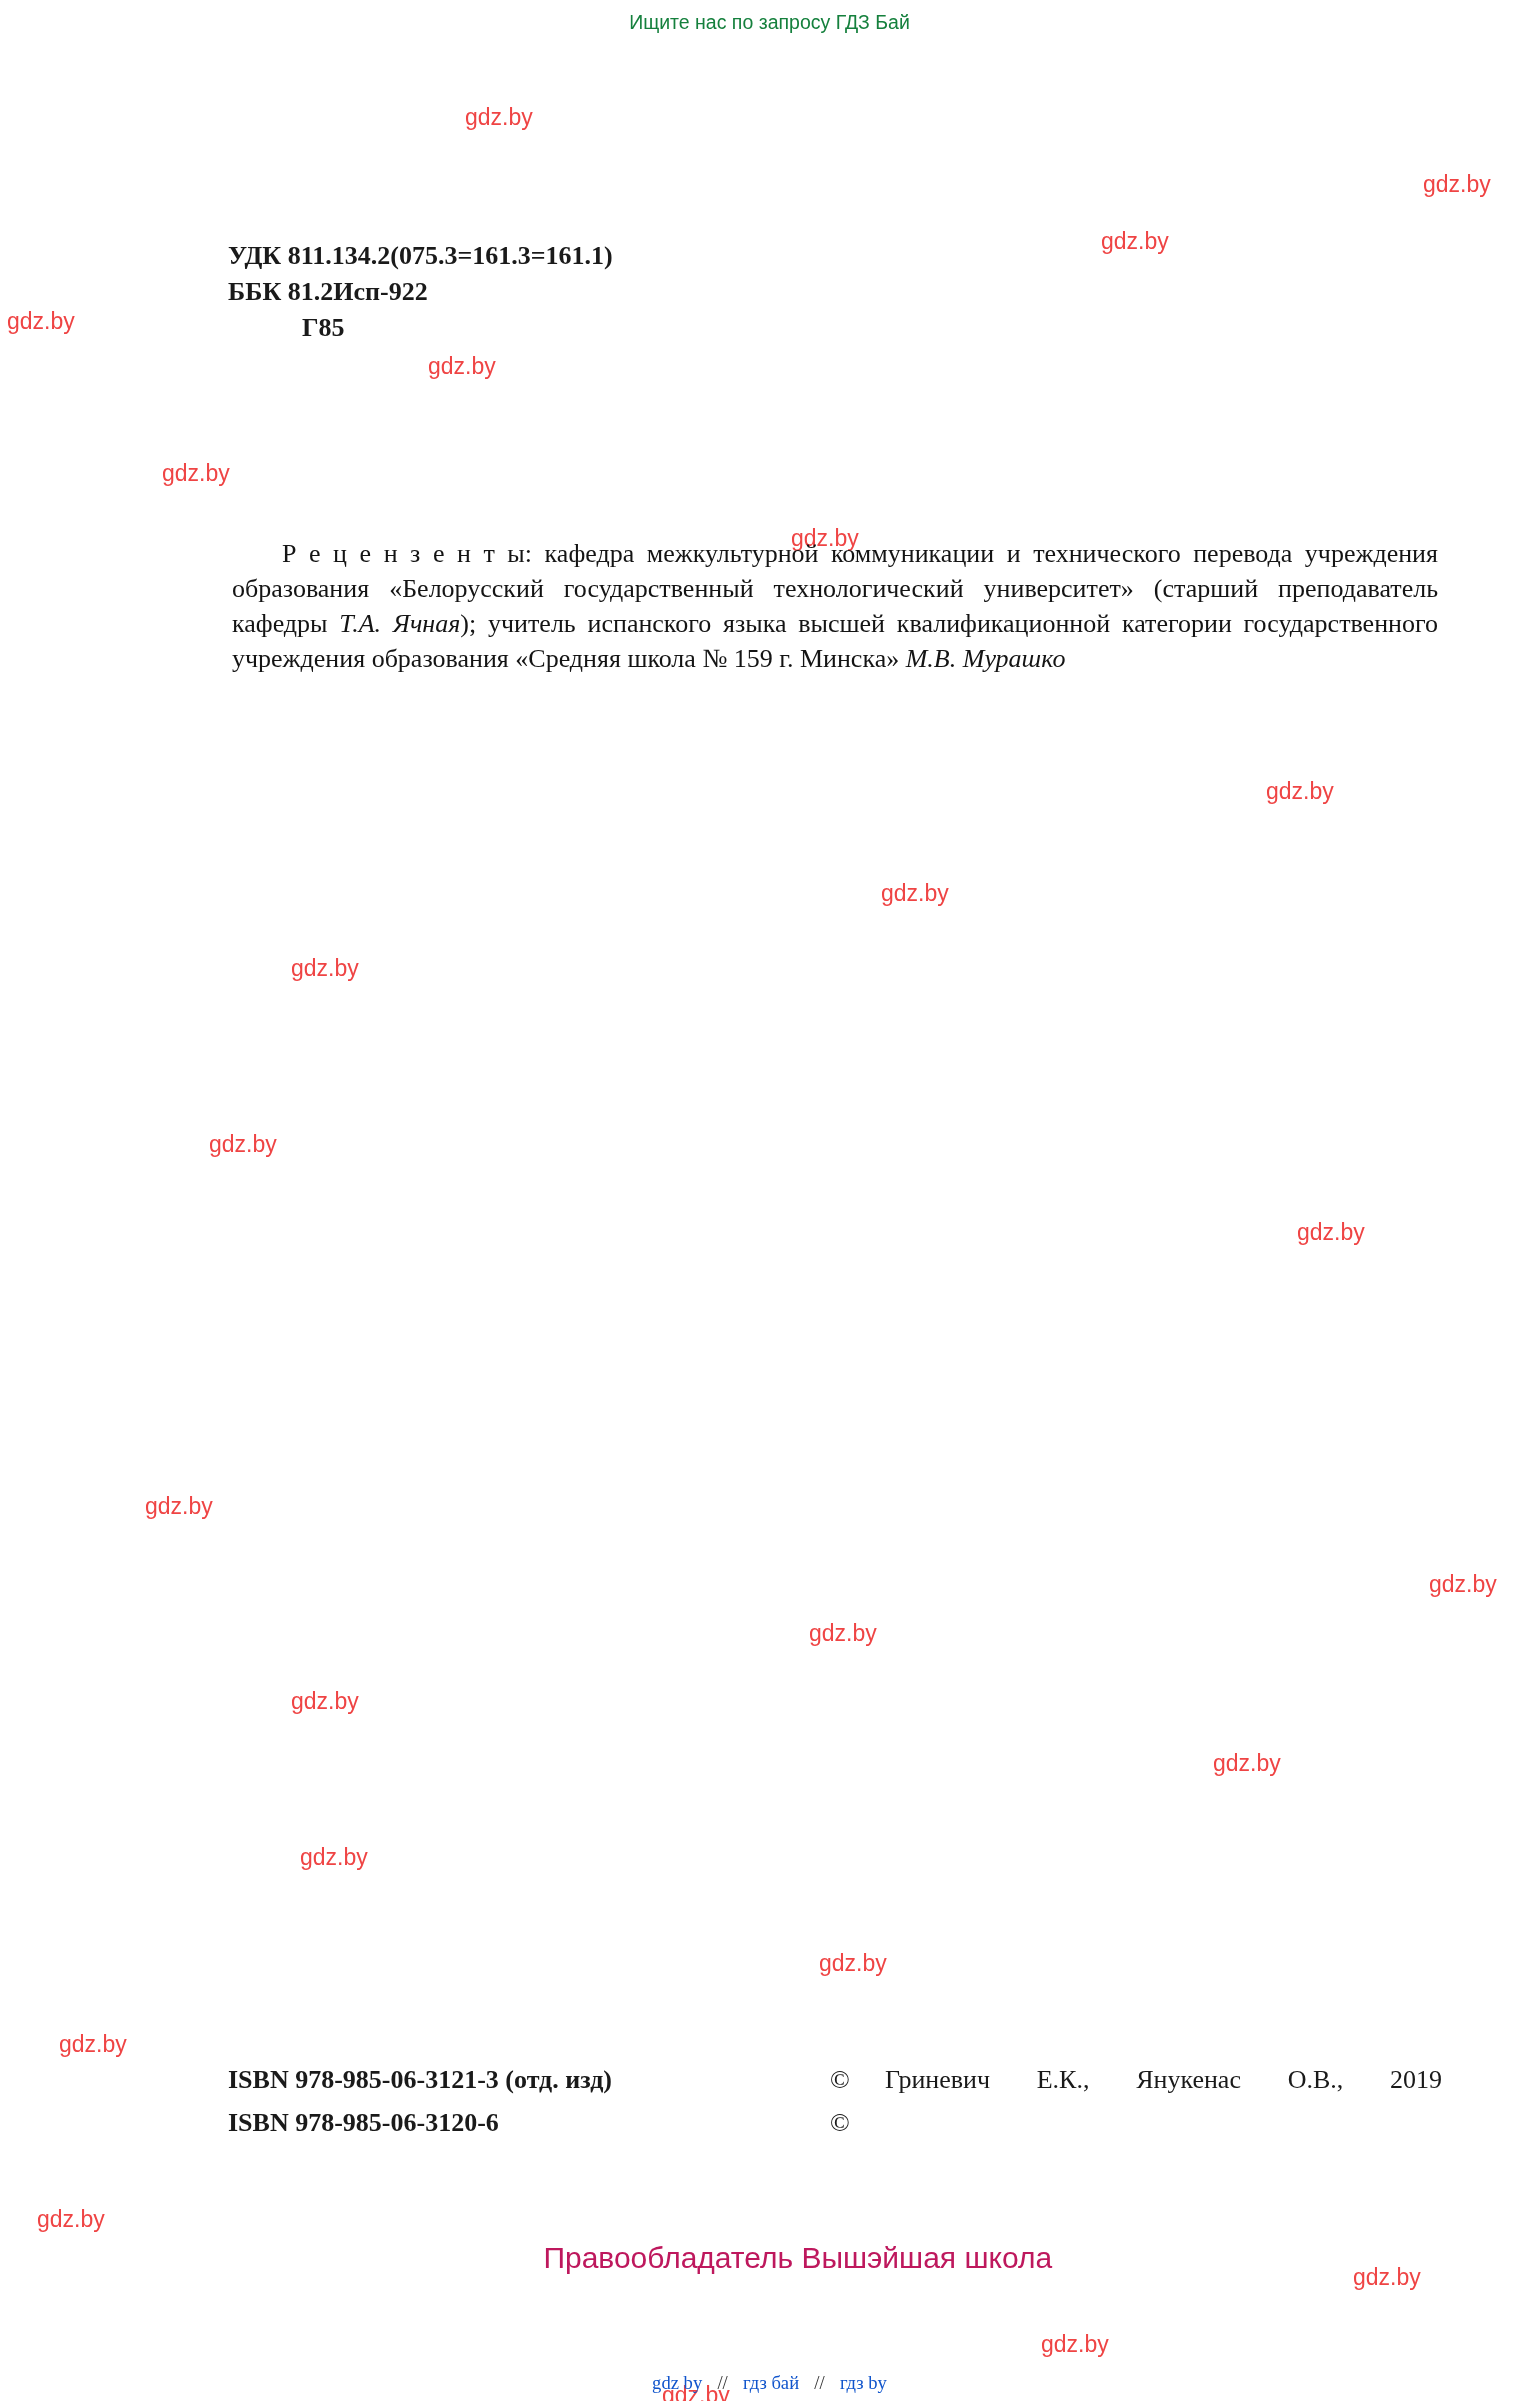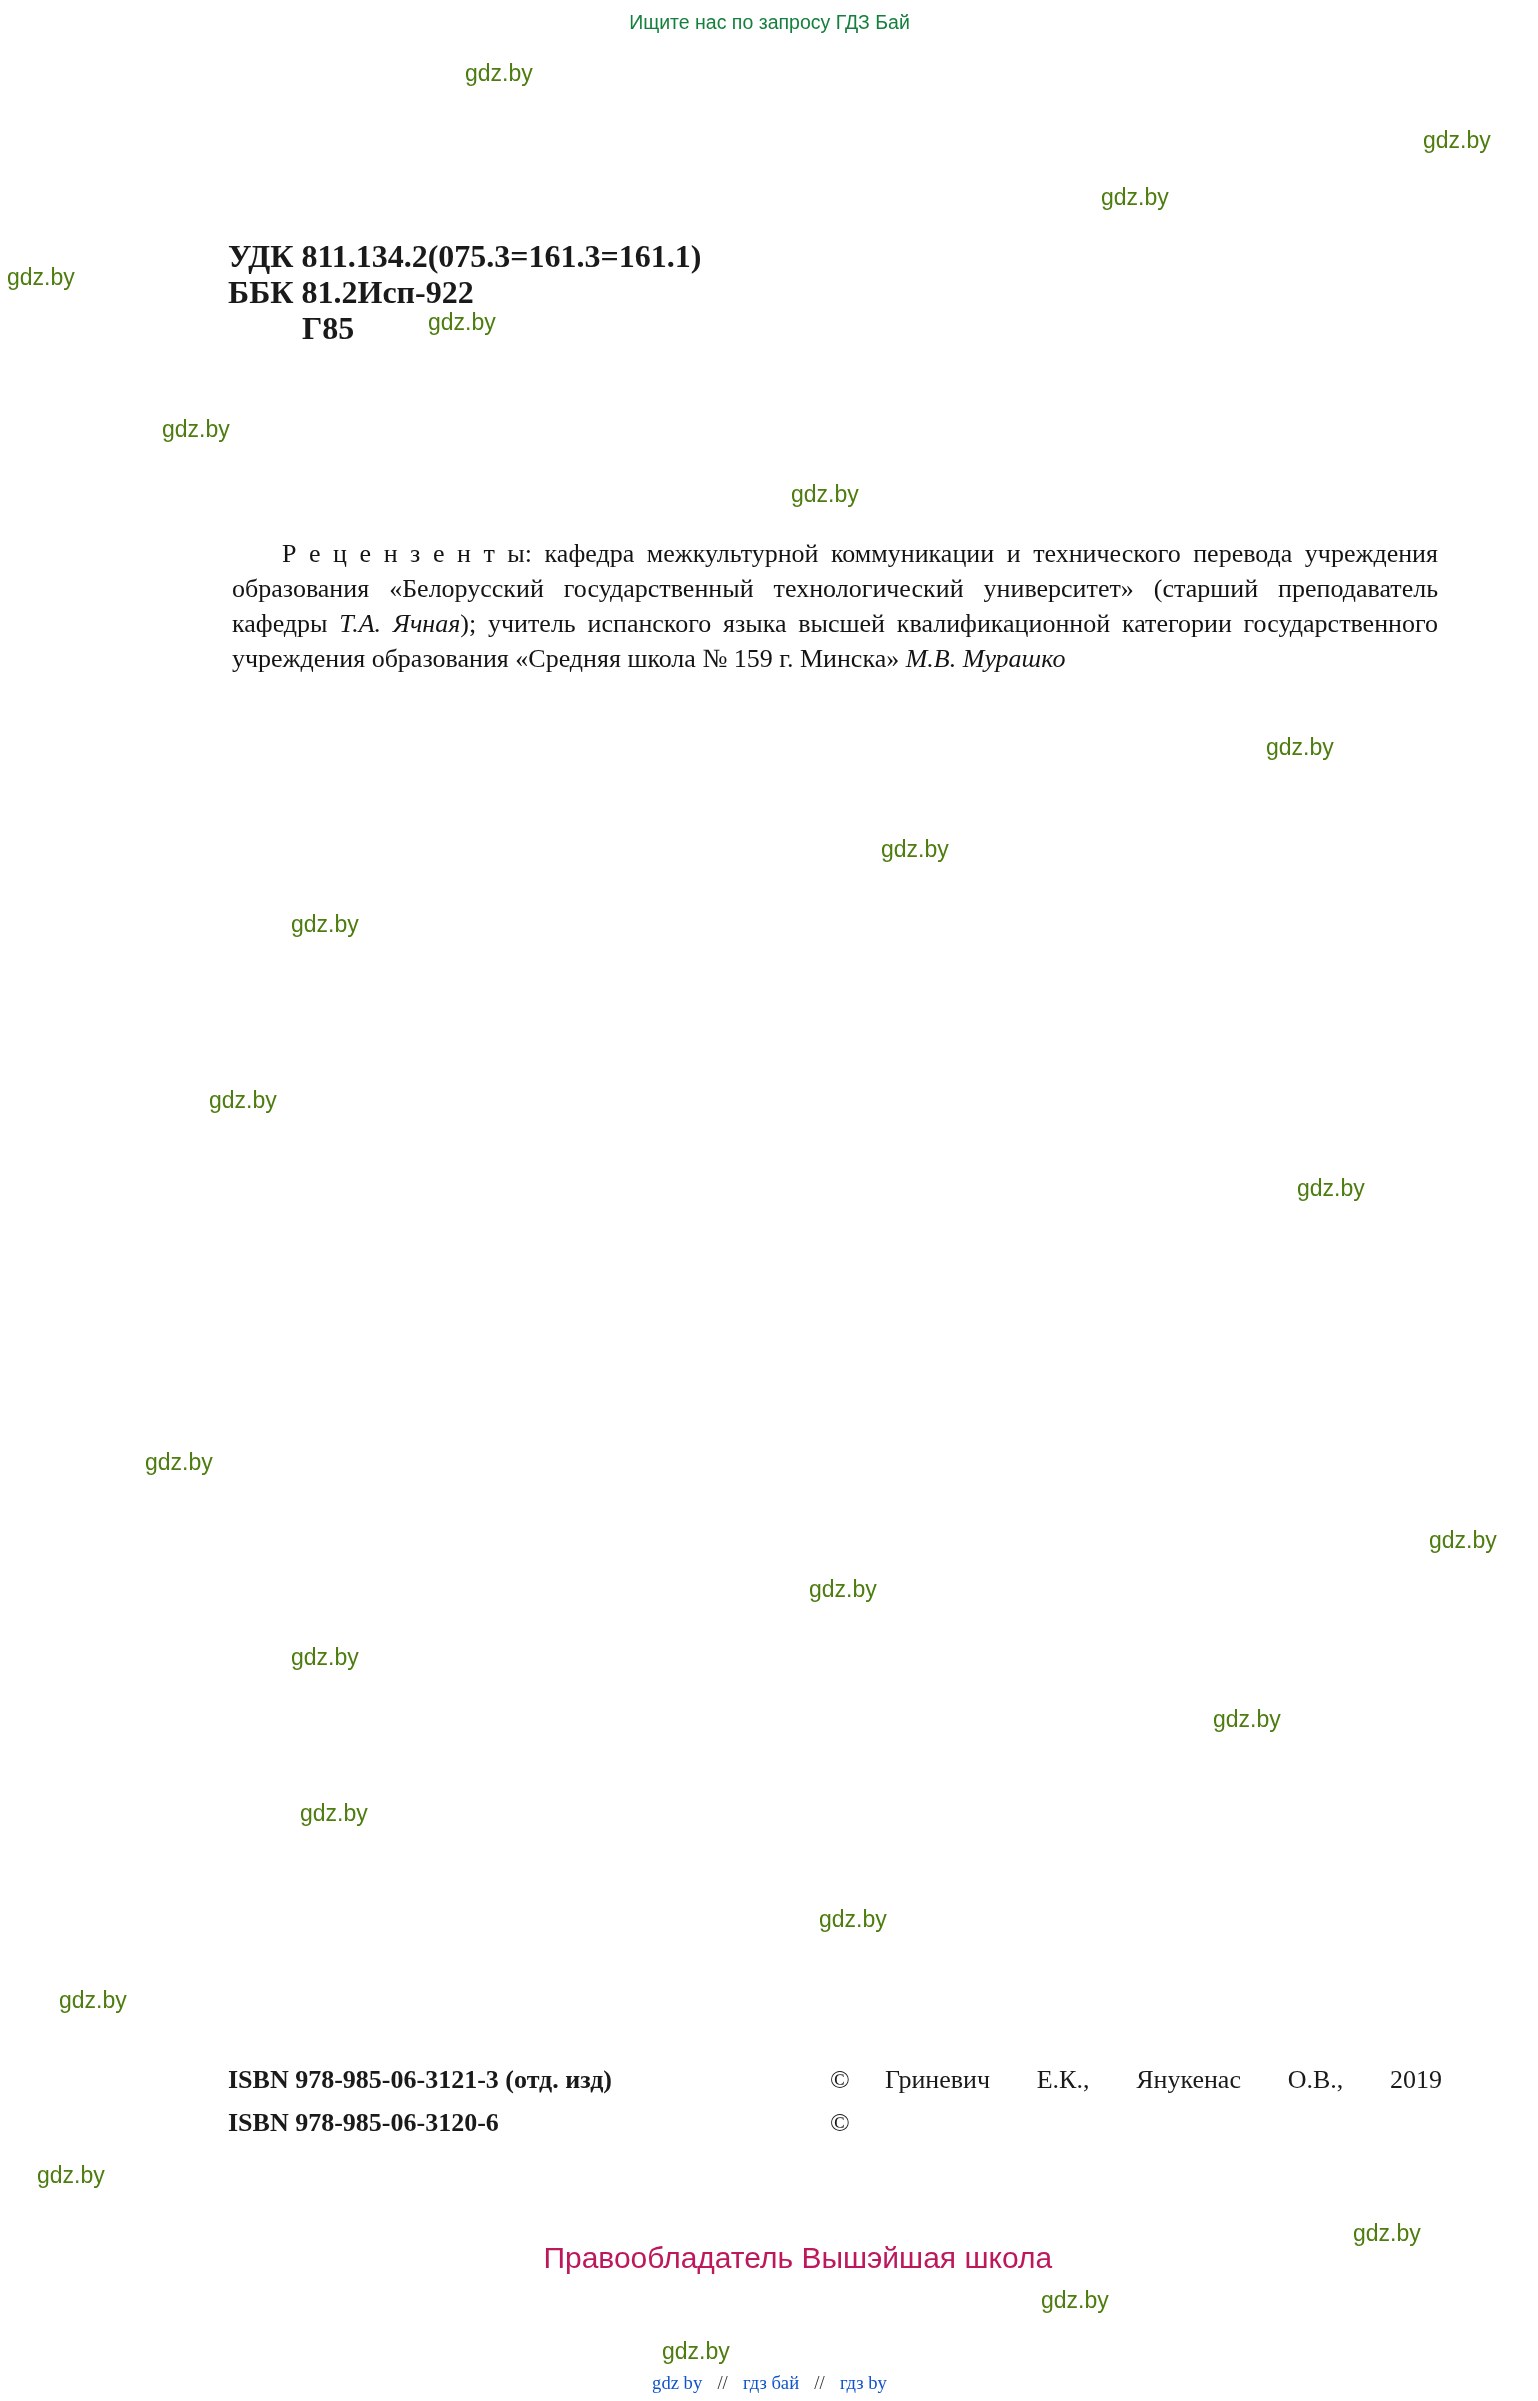--- a/index.html
+++ b/index.html
@@ -17,28 +17,29 @@
     top: 10.6px; left: 0; width: 100%;
     text-align: center;
     font-family: "Liberation Sans", sans-serif;
     font-size: 19.5px;
     color: #15803d;
   }
   .wm {
     position: absolute;
     font-family: "Liberation Sans", sans-serif;
     font-size: 23px;
-    color: #4d7c0f;
+    color: #ef4444;
     white-space: nowrap;
+    margin-top: 44px;
   }
   .classification {
     position: absolute;
     left: 228px; top: 238px;
     font-weight: bold;
-    font-size: 32px;
+    font-size: 26px;
     line-height: 36px;
     white-space: nowrap;
   }
   .classification .code { padding-left: 74px; }
   .reviewers {
     position: absolute;
     left: 228px; top: 532px;
     width: 1206px;
     margin: 4px;
     font-size: 26px;

